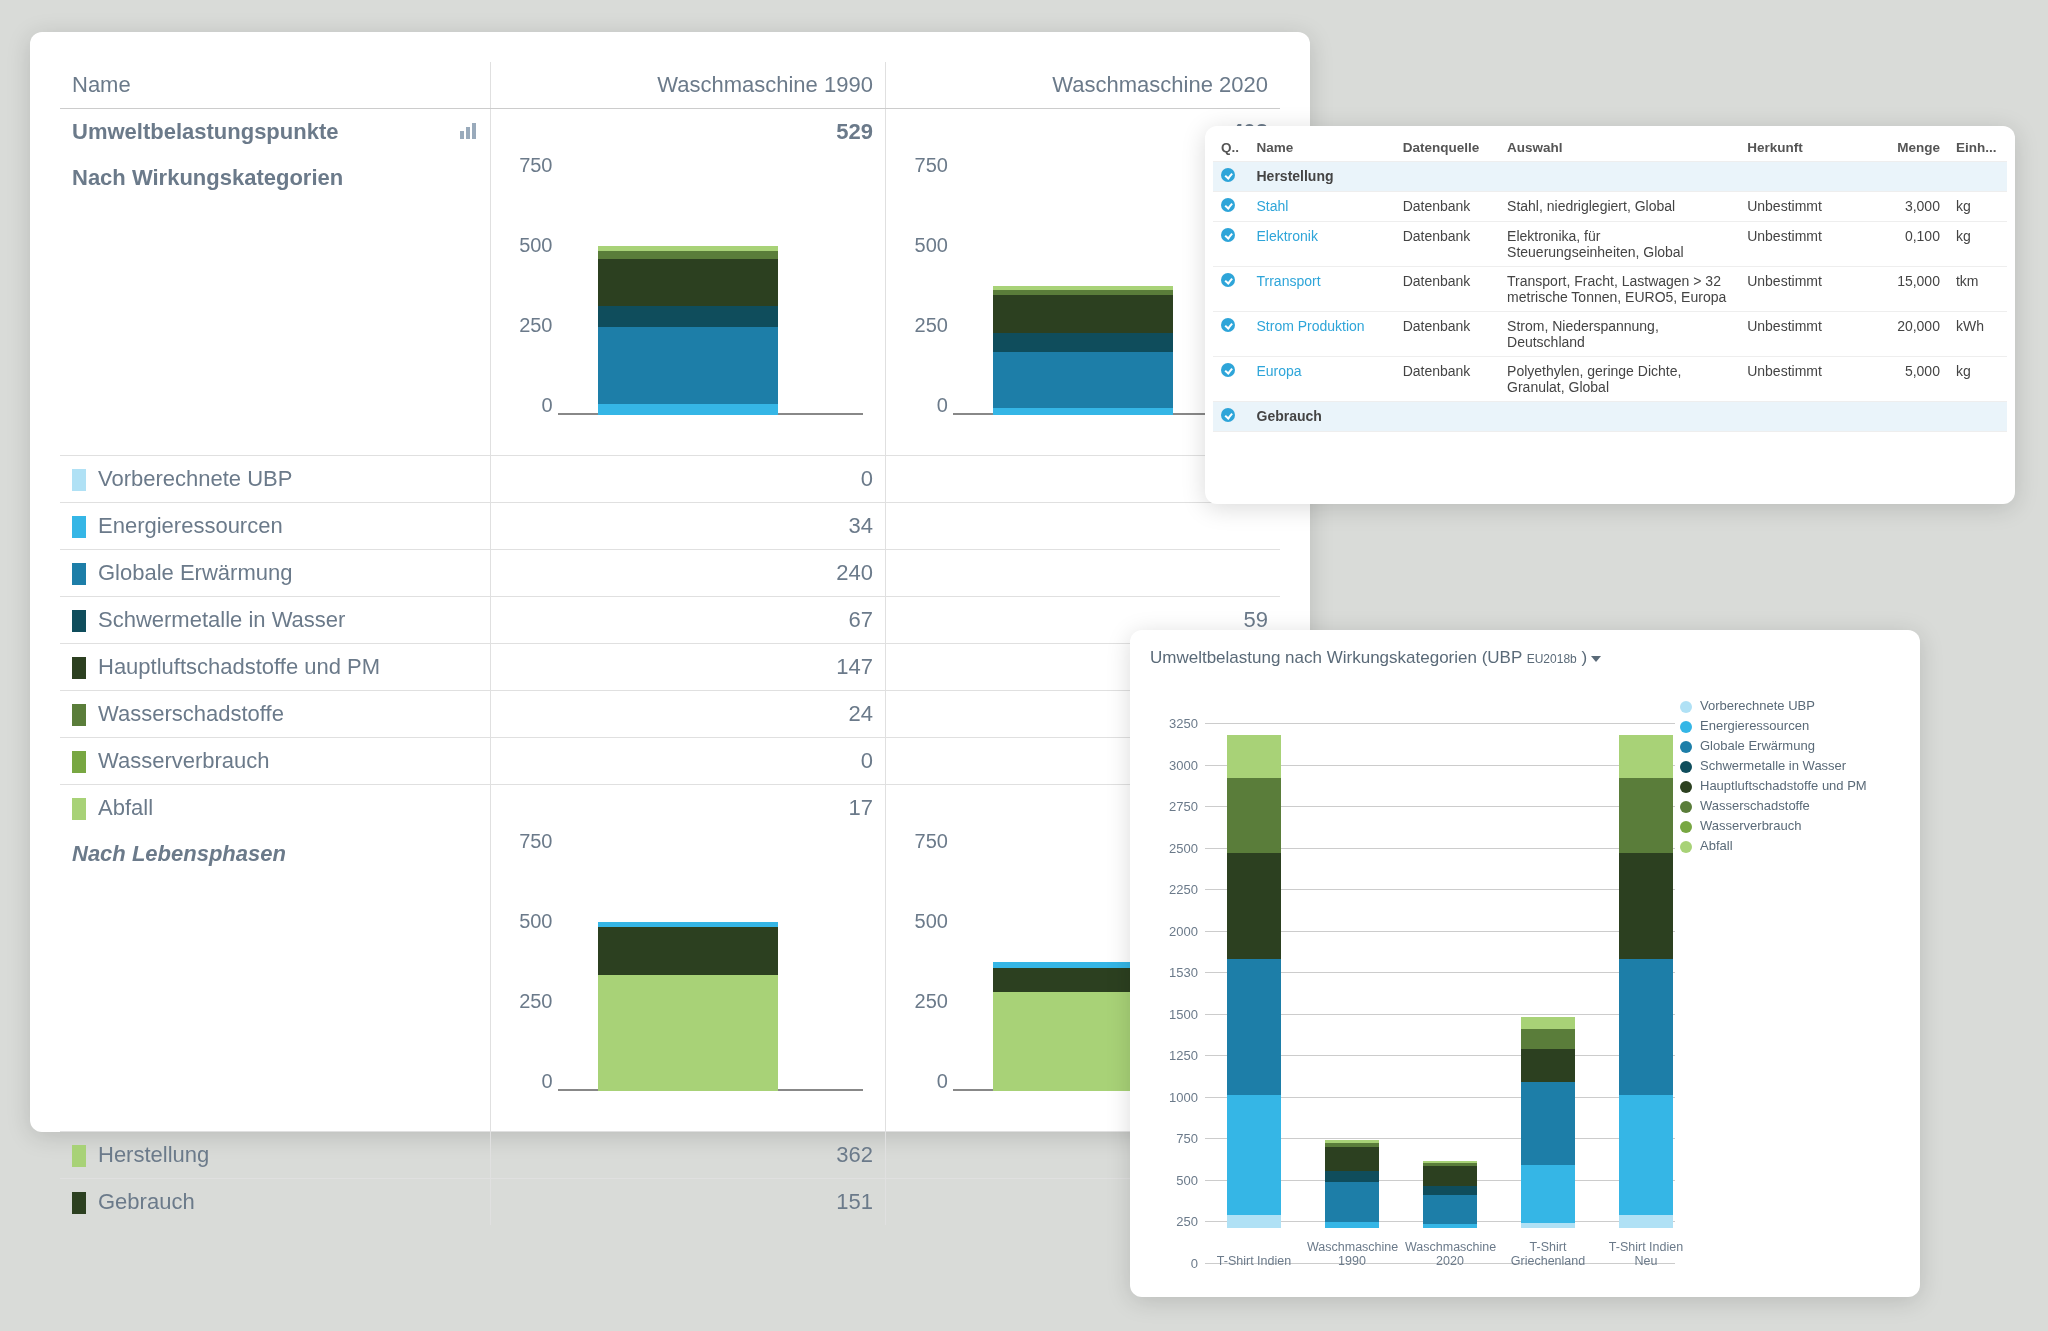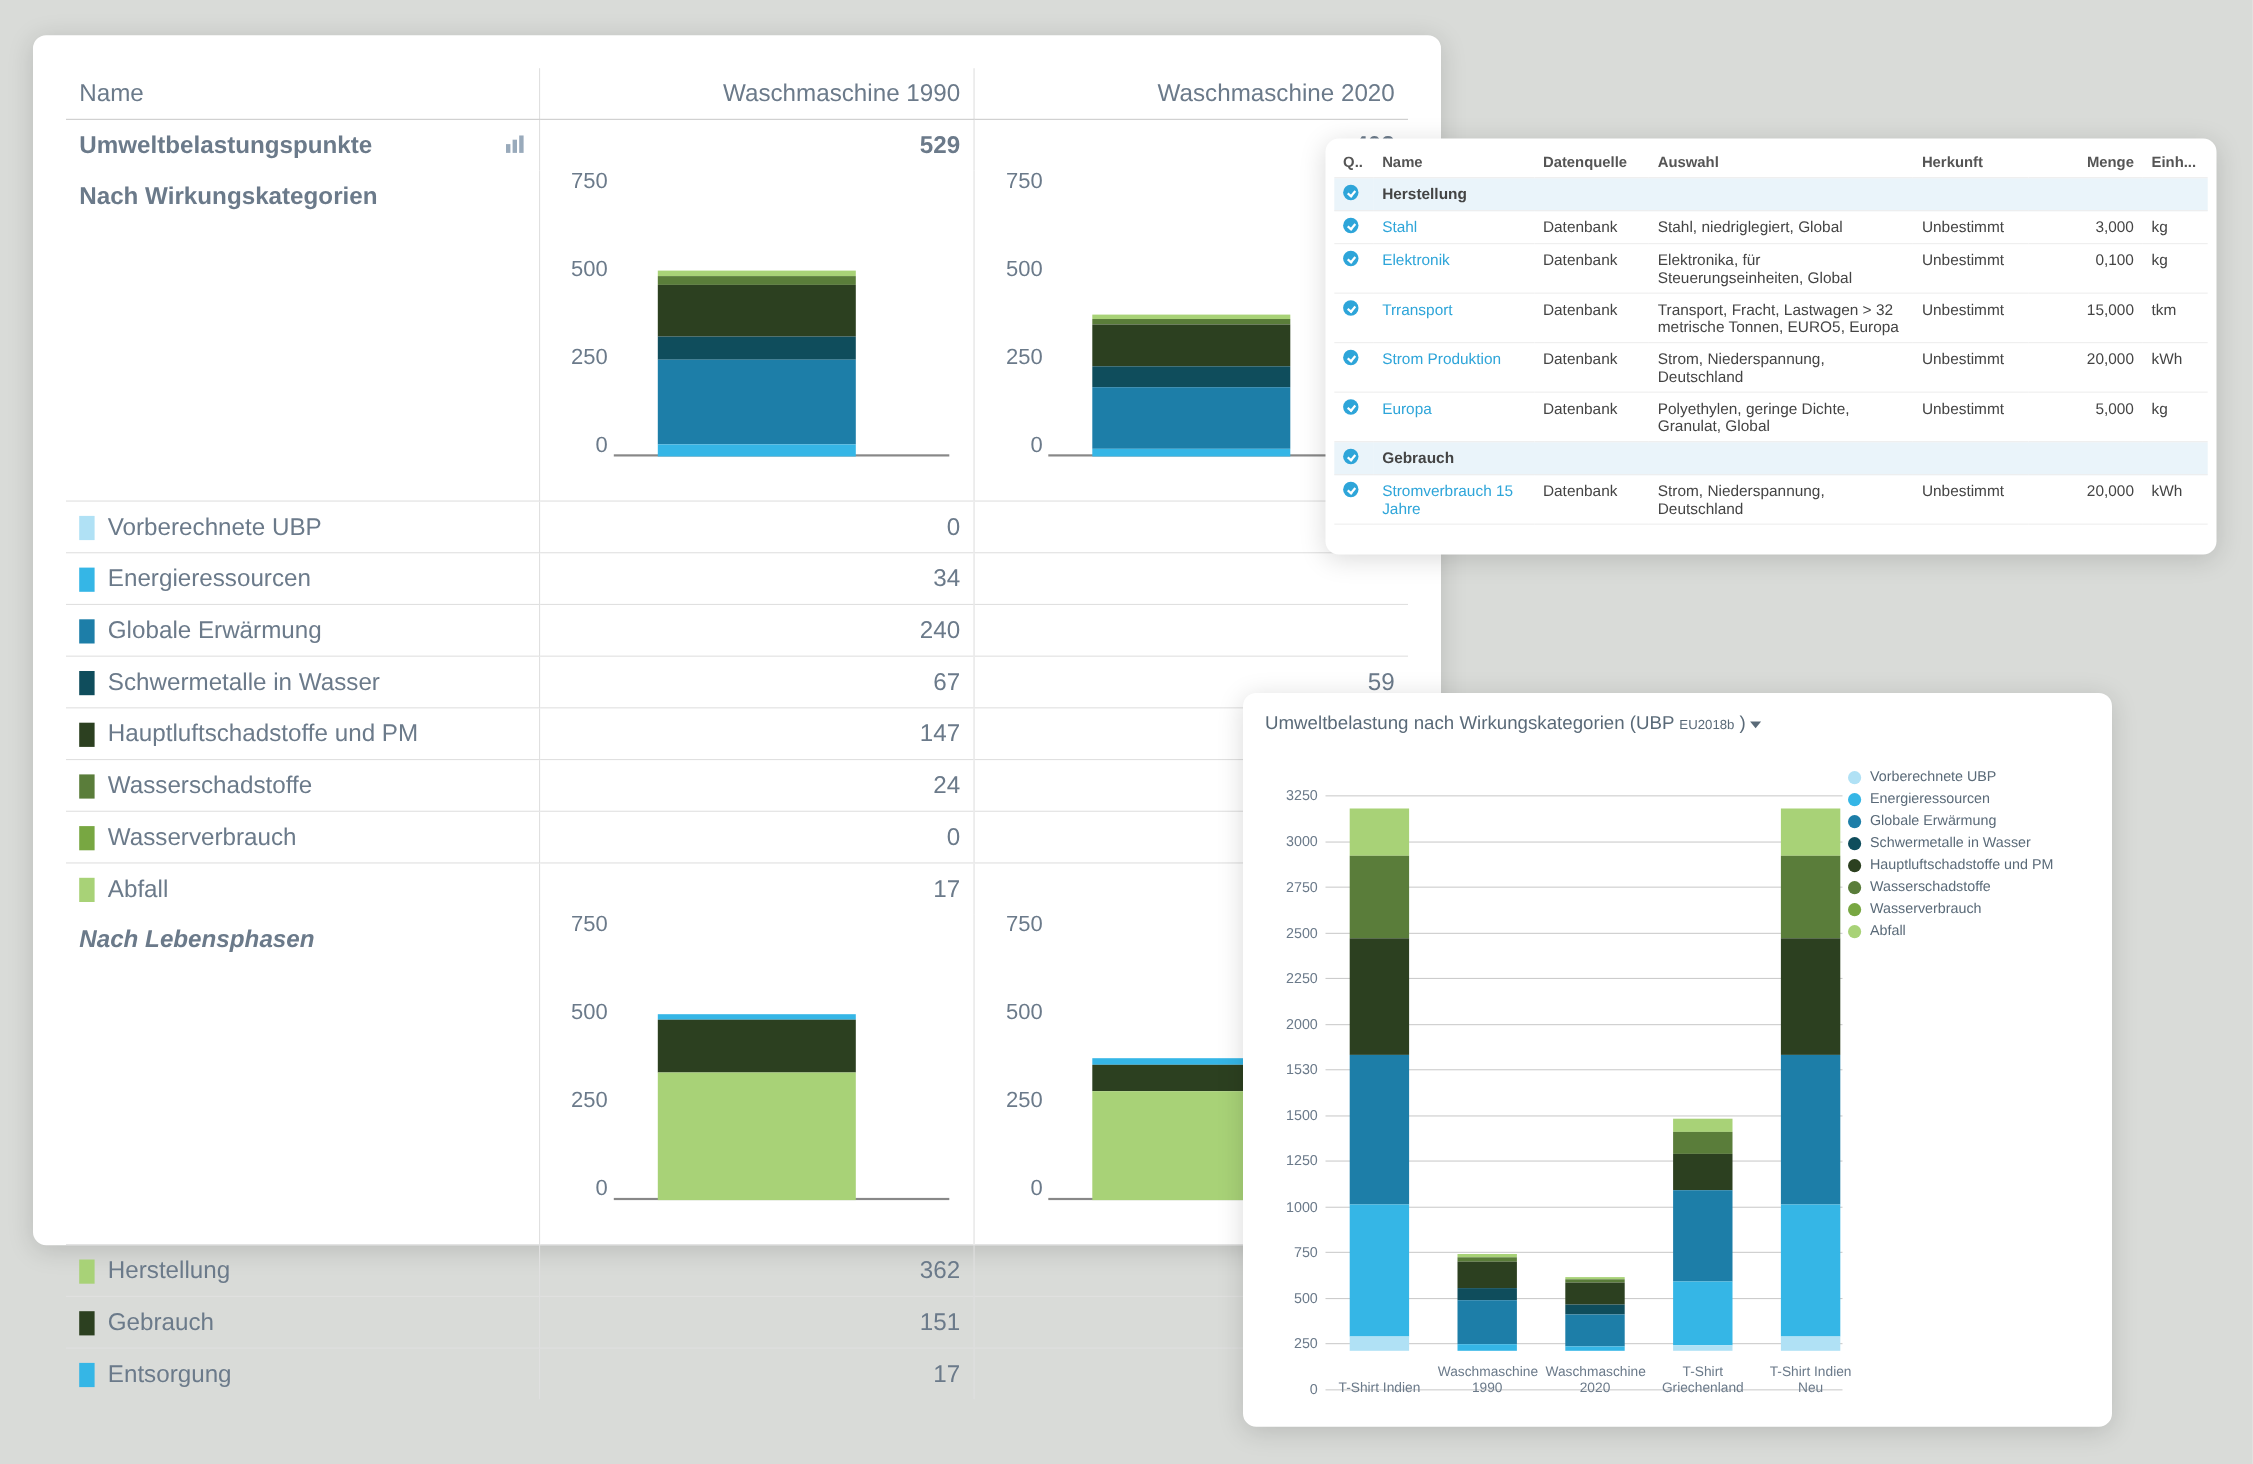--- a/index.html
+++ b/index.html
@@ -232,25 +232,20 @@
         <tr class="row-sep">
           <td class="name-col"><span class="legend-swatch" style="background:#a8d277"></span>Herstellung</td>
           <td class="vsep">362</td>
           <td></td>
         </tr>
         <tr class="row-sep">
           <td class="name-col"><span class="legend-swatch" style="background:#2c4020"></span>Gebrauch</td>
           <td class="vsep">151</td>
           <td></td>
         </tr>
-        <tr class="row-sep">
-          <td class="name-col"><span class="legend-swatch" style="background:#35b6e6"></span>Entsorgung</td>
-          <td class="vsep">17</td>
-          <td></td>
-        </tr>
       </tbody>
   </table>
 </div>
 
 <div id="src-card" class="card">
   <table class="src-table">
     <thead>
       <tr>
         <th style="width:28px">Q..</th>
         <th style="width:140px">Name</th>
@@ -307,29 +302,20 @@
        <td class="link">Europa</td>
        <td>Datenbank</td>
        <td>Polyethylen, geringe Dichte, Granulat, Global</td>
        <td>Unbestimmt</td>
        <td class="num">5,000</td>
        <td>kg</td>
         </tr>
         <tr class="group-row">
           <td><span class="check"></span></td>
           <td colspan="6">Gebrauch</td>
-        </tr>
-        <tr>
-          <td><span class="check"></span></td>
-       <td class="link">Stromverbrauch 15 Jahre</td>
-       <td>Datenbank</td>
-       <td>Strom, Niederspannung, Deutschland</td>
-       <td>Unbestimmt</td>
-       <td class="num">20,000</td>
-       <td>kWh</td>
         </tr>
       </tbody>
   </table>
 </div>
 
 <div id="big-card" class="card">
   <div class="big-title">
     <span>Umweltbelastung nach Wirkungskategorien (UBP </span><span class="sub">EU2018b</span><span> )</span><span class="caret"></span>
   </div>
   <div class="big-chart">

